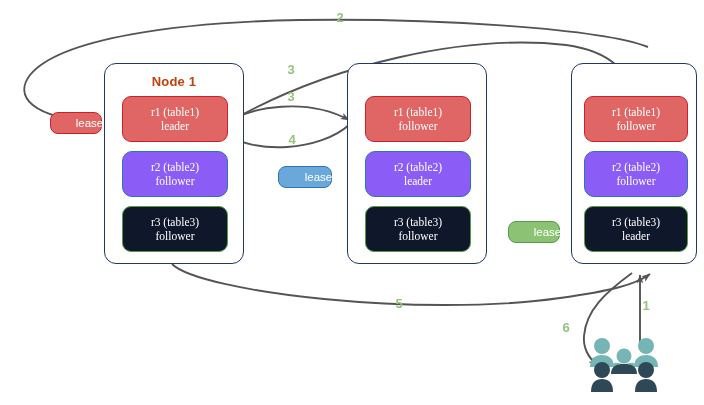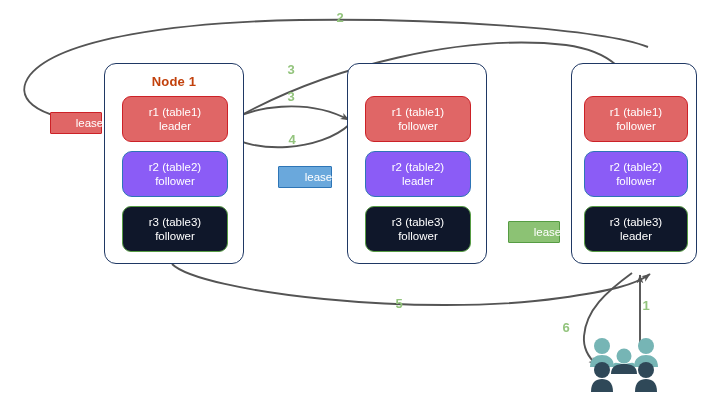--- a/index.html
+++ b/index.html
@@ -49,29 +49,29 @@
     border-style: solid;
     display: flex;
     flex-direction: column;
     align-items: center;
     justify-content: center;
     color: #ffffff;
     font-size: 11.5px;
     line-height: 14px;
     text-align: center;
   }
-  .replica .l1, .replica .l2 { display: block; }
+  .replica .l1, .replica .l2 { display: block; font-family: Liberation Serif, serif; }
   .rep-red   { background: #e06666; border-color: #cc2127; }
   .rep-blue  { background: #8b5cf6; border-color: #2e75b6; border-radius: 10px; }
   .rep-green { background: #0f172a; border-color: #569c43; }
 
   .lease {
     position: absolute;
     box-sizing: border-box;
-    border-radius: 1px;
+    border-radius: 8px;
     border-width: 1.4px;
     border-style: solid;
     color: #ffffff;
     font-size: 11.5px;
     display: flex;
     align-items: center;
     justify-content: center;
     padding-left: 27px;
   }
   .lease-red   { background: #e06666; border-color: #cc2127; }

